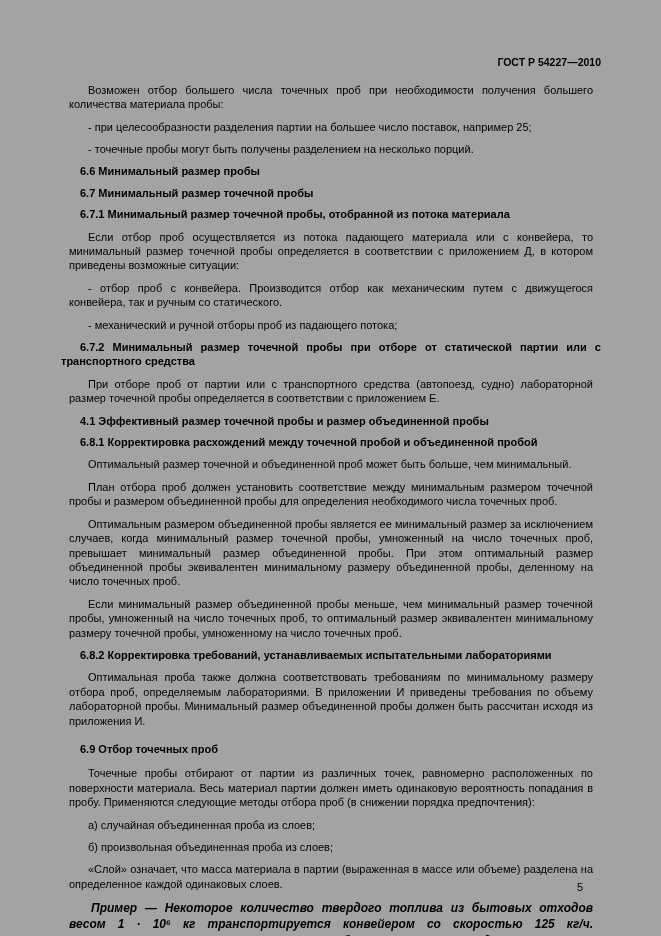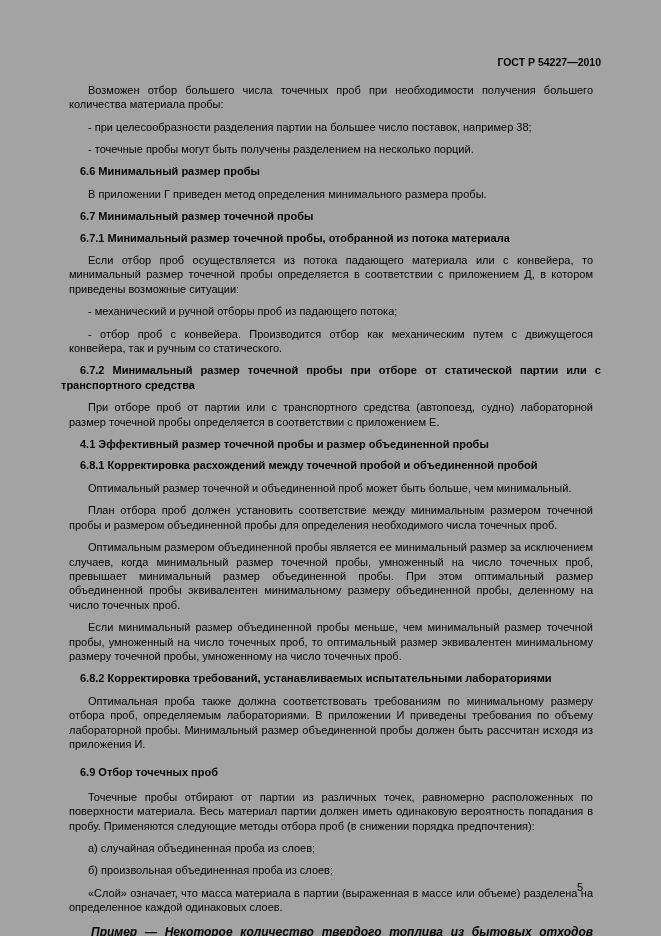--- a/index.html
+++ b/index.html
@@ -58,29 +58,28 @@
 </head>
 <body>
 
 <div class="page">
   <div class="doc-header">
     <span>ГОСТ Р 54227—2010</span>
   </div>
 
   <div id="doc-body">
       <p class="block para">Возможен отбор большего числа точечных проб при необходимости получения большего количества материала пробы:</p>
-      <p class="block li">- при целесообразности разделения партии на большее число поставок, например 38;</p>
+      <p class="block li">- при целесообразности разделения партии на большее число поставок, например 25;</p>
       <p class="block li">- точечные пробы могут быть получены разделением на несколько порций.</p>
       <p class="block heading">6.6 Минимальный размер пробы</p>
-      <p class="block para">В приложении Г приведен метод определения минимального размера пробы.</p>
       <p class="block heading">6.7 Минимальный размер точечной пробы</p>
       <p class="block heading">6.7.1 Минимальный размер точечной пробы, отобранной из потока материала</p>
       <p class="block para">Если отбор проб осуществляется из потока падающего материала или с конвейера, то минимальный размер точечной пробы определяется в соответствии с приложением Д, в котором приведены возможные ситуации:</p>
+      <p class="block li">- отбор проб с конвейера. Производится отбор как механическим путем с движущегося конвейера, так и ручным со статического.</p>
       <p class="block li">- механический и ручной отборы проб из падающего потока;</p>
-      <p class="block li">- отбор проб с конвейера. Производится отбор как механическим путем с движущегося конвейера, так и ручным со статического.</p>
       <p class="block heading">6.7.2 Минимальный размер точечной пробы при отборе от статической партии или с транспортного средства</p>
       <p class="block para">При отборе проб от партии или с транспортного средства (автопоезд, судно) лабораторной размер точечной пробы определяется в соответствии с приложением Е.</p>
       <p class="block heading">4.1 Эффективный размер точечной пробы и размер объединенной пробы</p>
       <p class="block heading">6.8.1 Корректировка расхождений между точечной пробой и объединенной пробой</p>
       <p class="block para">Оптимальный размер точечной и объединенной проб может быть больше, чем минимальный.</p>
       <p class="block para">План отбора проб должен установить соответствие между минимальным размером точечной пробы и размером объединенной пробы для определения необходимого числа точечных проб.</p>
       <p class="block para">Оптимальным размером объединенной пробы является ее минимальный размер за исключением случаев, когда минимальный размер точечной пробы, умноженный на число точечных проб, превышает минимальный размер объединенной пробы. При этом оптимальный размер объединенной пробы эквивалентен минимальному размеру объединенной пробы, деленному на число точечных проб.</p>
       <p class="block para">Если минимальный размер объединенной пробы меньше, чем минимальный размер точечной пробы, умноженный на число точечных проб, то оптимальный размер эквивалентен минимальному размеру точечной пробы, умноженному на число точечных проб.</p>
       <p class="block heading">6.8.2 Корректировка требований, устанавливаемых испытательными лабораториями</p>
       <p class="block para">Оптимальная проба также должна соответствовать требованиям по минимальному размеру отбора проб, определяемым лабораториями. В приложении И приведены требования по объему лабораторной пробы. Минимальный размер объединенной пробы должен быть рассчитан исходя из приложения И.</p>

